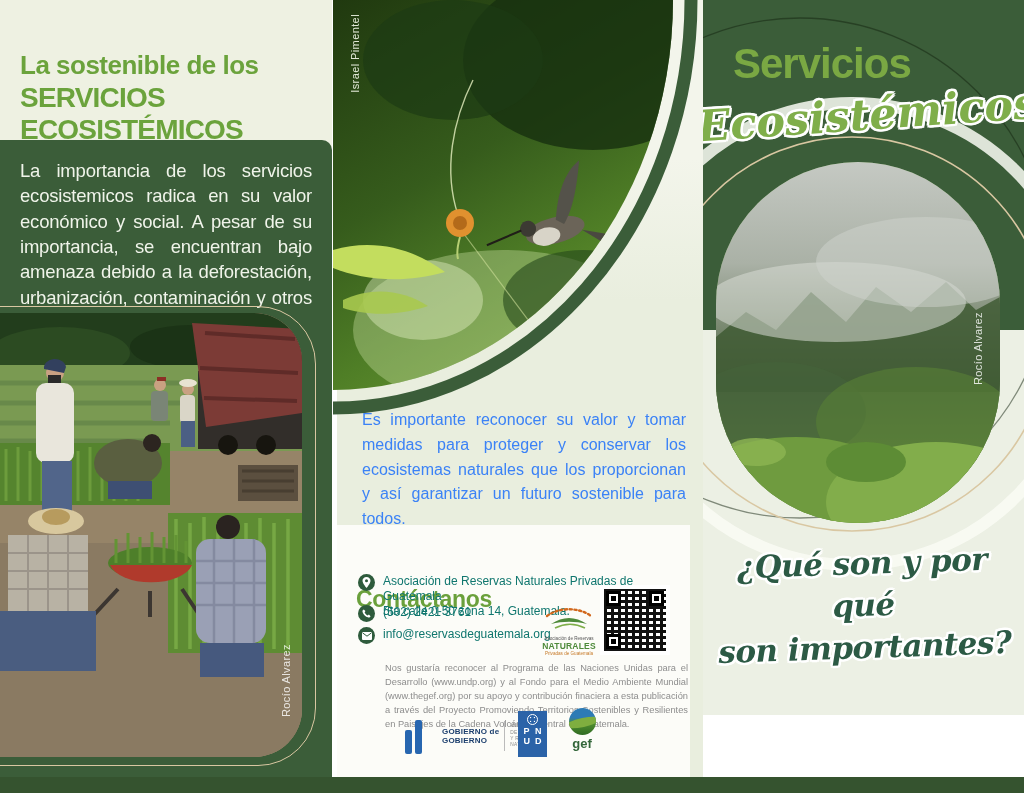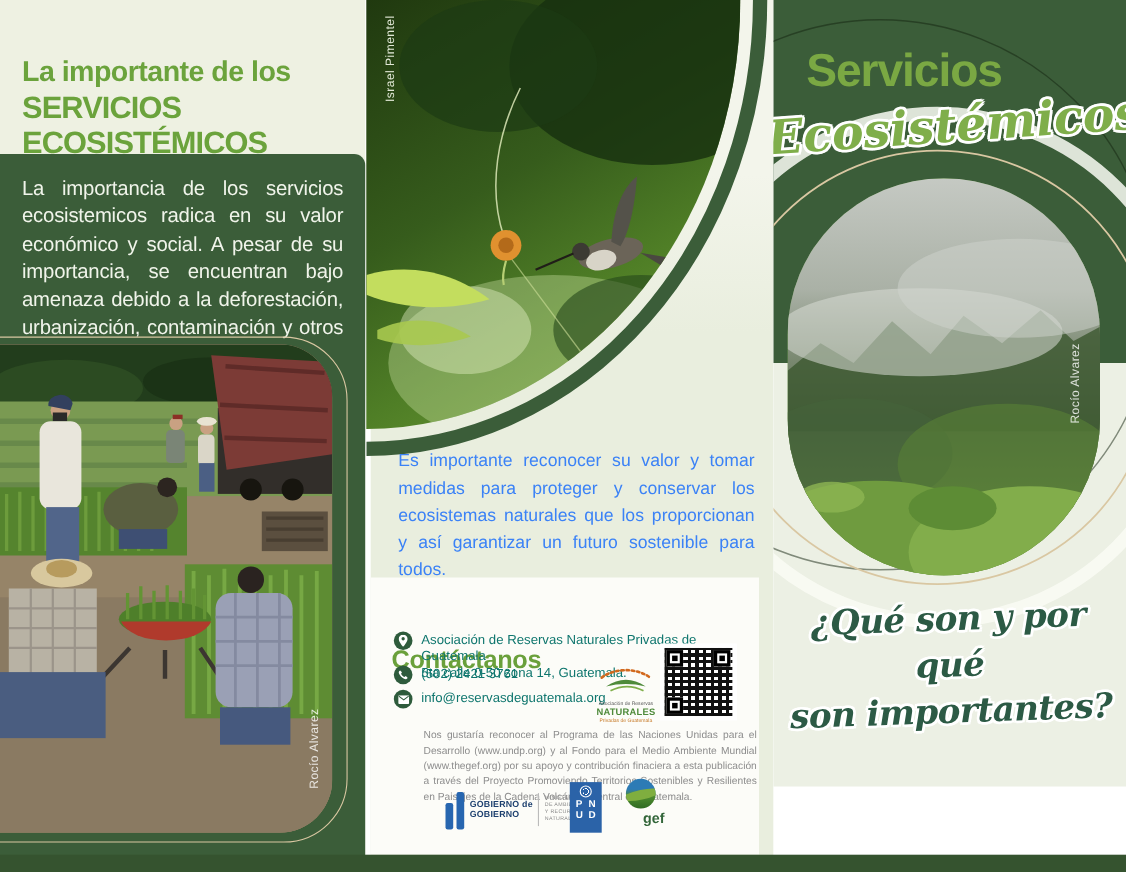--- a/index.html
+++ b/index.html
@@ -43,30 +43,30 @@
   .qr-finder{position:absolute;width:15px;height:15px;background:#fff;border:3px solid #000;box-sizing:border-box;}
   .qr-finder::after{content:"";position:absolute;left:2px;top:2px;width:5px;height:5px;background:#000;}
   .arnpg{left:541px;top:606px;width:56px;text-align:center;}
   .arnpg .t1{font-size:4.6px;color:#555;}
   .arnpg .t2{font-size:8.5px;font-weight:800;color:#4e8a3a;letter-spacing:.2px;}
   .arnpg .t3{font-size:4.6px;color:#c77a28;}
   .fine{left:385px;top:662px;width:303px;font-size:9.3px;line-height:1.5;color:#8d8d8d;text-align:justify;}
   .gob{left:405px;top:718px;display:flex;align-items:center;gap:5px;}
   .gob-bars{display:flex;gap:3px;align-items:flex-end;height:36px;}
   .gob-bar{width:7px;background:#2766b0;border-radius:2px;}
-  .gob-name{font-size:8px;font-weight:800;color:#1c3f6e;line-height:1.15;letter-spacing:.2px;}
+  .gob-name{font-size:8px;font-weight:800;color:#1c3f6e;line-height:1.15;letter-spacing:.2px;margin-left:15px;}
   .gob-div{width:1px;height:30px;background:#bbb;}
   .ministry{font-size:4.8px;color:#8a8a8a;line-height:1.35;letter-spacing:.3px;}
   .pnud{left:518px;top:711px;width:29px;height:46px;background:#2b63a8;display:flex;flex-direction:column;
         align-items:center;justify-content:flex-start;padding-top:3px;box-sizing:border-box;}
   .pnud-emblem{width:11px;height:11px;border-radius:50%;border:1.4px solid #fff;box-sizing:border-box;
         background:radial-gradient(circle at 50% 50%, #2b63a8 35%, #fff 36% 45%, #2b63a8 46%);}
   .pnud-letters{margin-top:2px;display:grid;grid-template-columns:1fr 1fr;gap:1px 5px;color:#fff;
         font-size:9px;font-weight:700;line-height:1;}
-  .gef{left:560px;top:708px;width:44px;text-align:right;}
+  .gef{left:560px;top:708px;width:44px;text-align:center;}
   .gef-globe{width:27px;height:27px;border-radius:50%;margin:0 auto;
         background:linear-gradient(#2d7bb5 35%,#4e8b2e 60%,#2f6b23);position:relative;overflow:hidden;}
   .gef-globe::after{content:"";position:absolute;left:-4px;top:10px;width:36px;height:9px;background:#7fae3f;
         border-radius:50%;transform:rotate(-12deg);}
   .gef-label{font-size:13px;font-weight:700;color:#33663a;margin-top:1px;}
 
   
   .right-panel{left:703px;top:0;width:321px;height:715px;overflow:hidden;}
   .rp{position:absolute;}
   .right-dark{left:0;top:0;width:321px;height:330px;background:#3b5d39;}
@@ -84,21 +84,21 @@
 
   .bottom-strip{left:0;top:777px;width:1024px;height:16px;background:#35532f;}
 </style>
 </head>
 <body>
 
 <div class="page">
 
   <div class="abs left-bg"></div>
   <div class="abs left-green"></div>
-  <div class="abs left-title1">La importante de los</div>
+  <div class="abs left-title1">La sostenible de los</div>
   <div class="abs left-title2">SERVICIOS ECOSISTÉMICOS</div>
   <div class="abs left-para">La importancia de los servicios ecosistemicos radica en su valor económico y social.  A pesar de su importancia, se encuentran bajo amenaza debido a la deforestación, urbanización, contaminación y otros factores humanos.</div>
 
   <div class="abs nursery">
     <svg width="302" height="444" viewBox="0 0 302 444">
       <rect x="0" y="0" width="302" height="444" fill="#968468"></rect>
       <rect x="0" y="230" width="302" height="214" fill="#8a7a62"></rect>
       <rect x="0" y="0" width="302" height="54" fill="#223d1c"></rect>
       <ellipse cx="60" cy="40" rx="70" ry="26" fill="#2c4b22"></ellipse>
       <ellipse cx="190" cy="34" rx="60" ry="22" fill="#1b3316"></ellipse>

